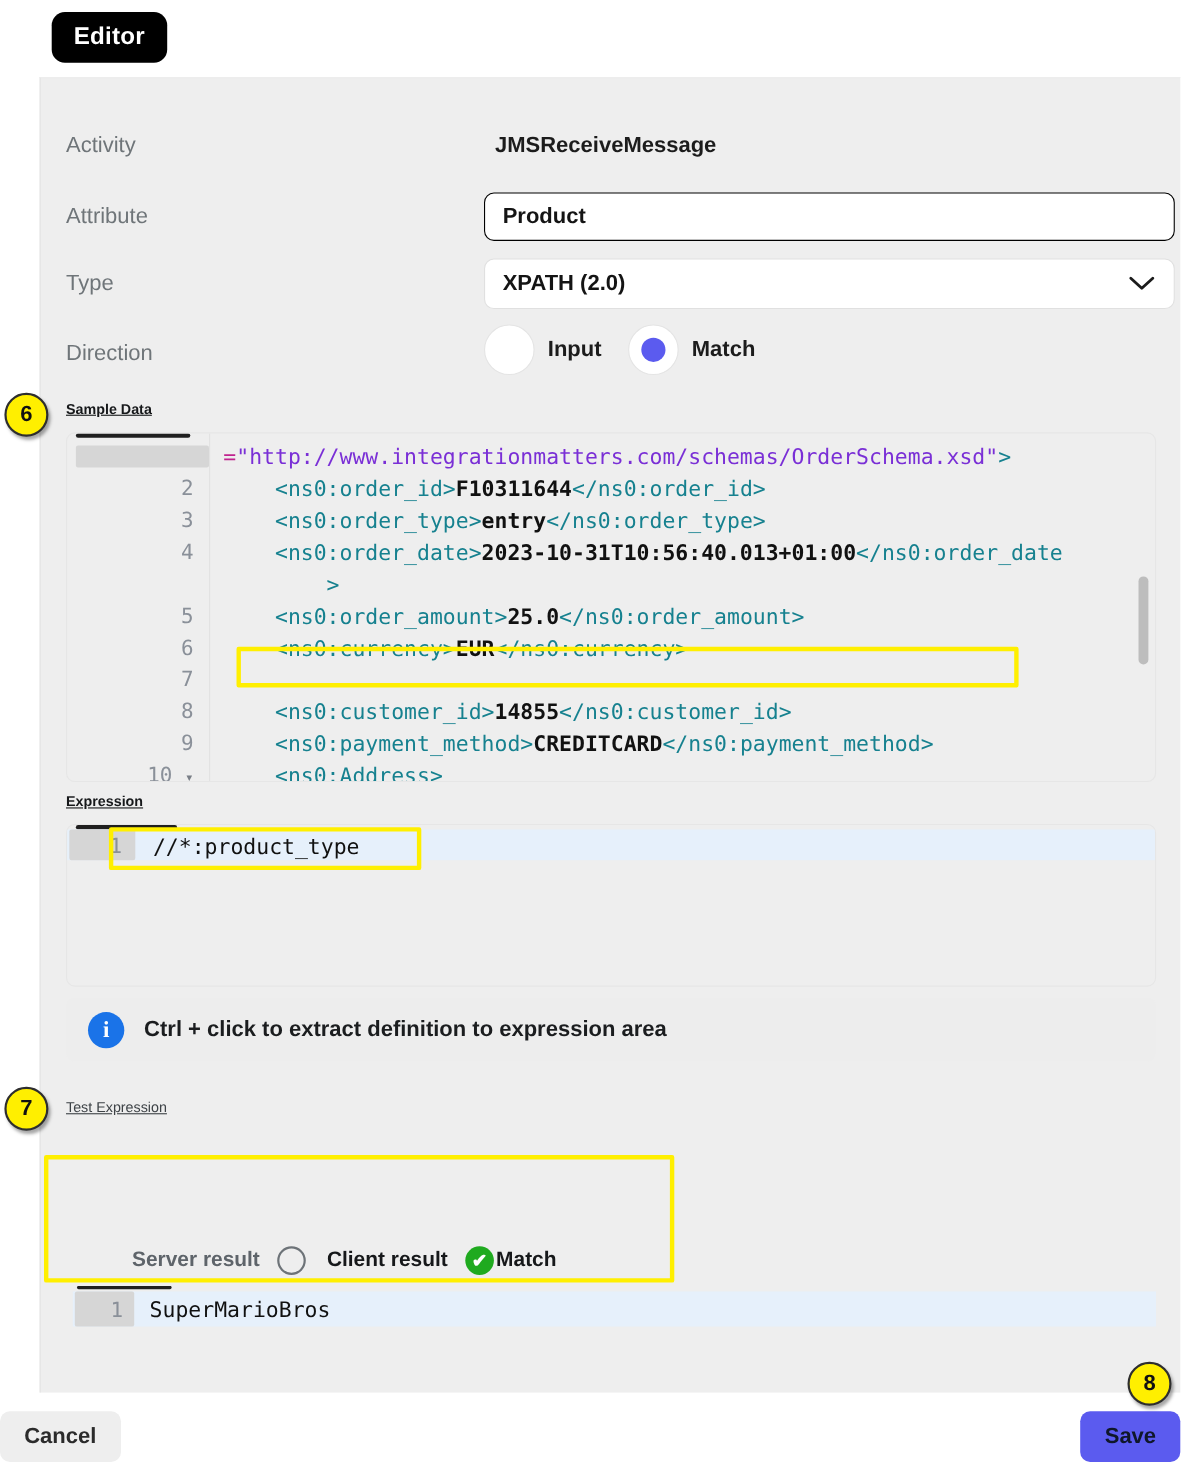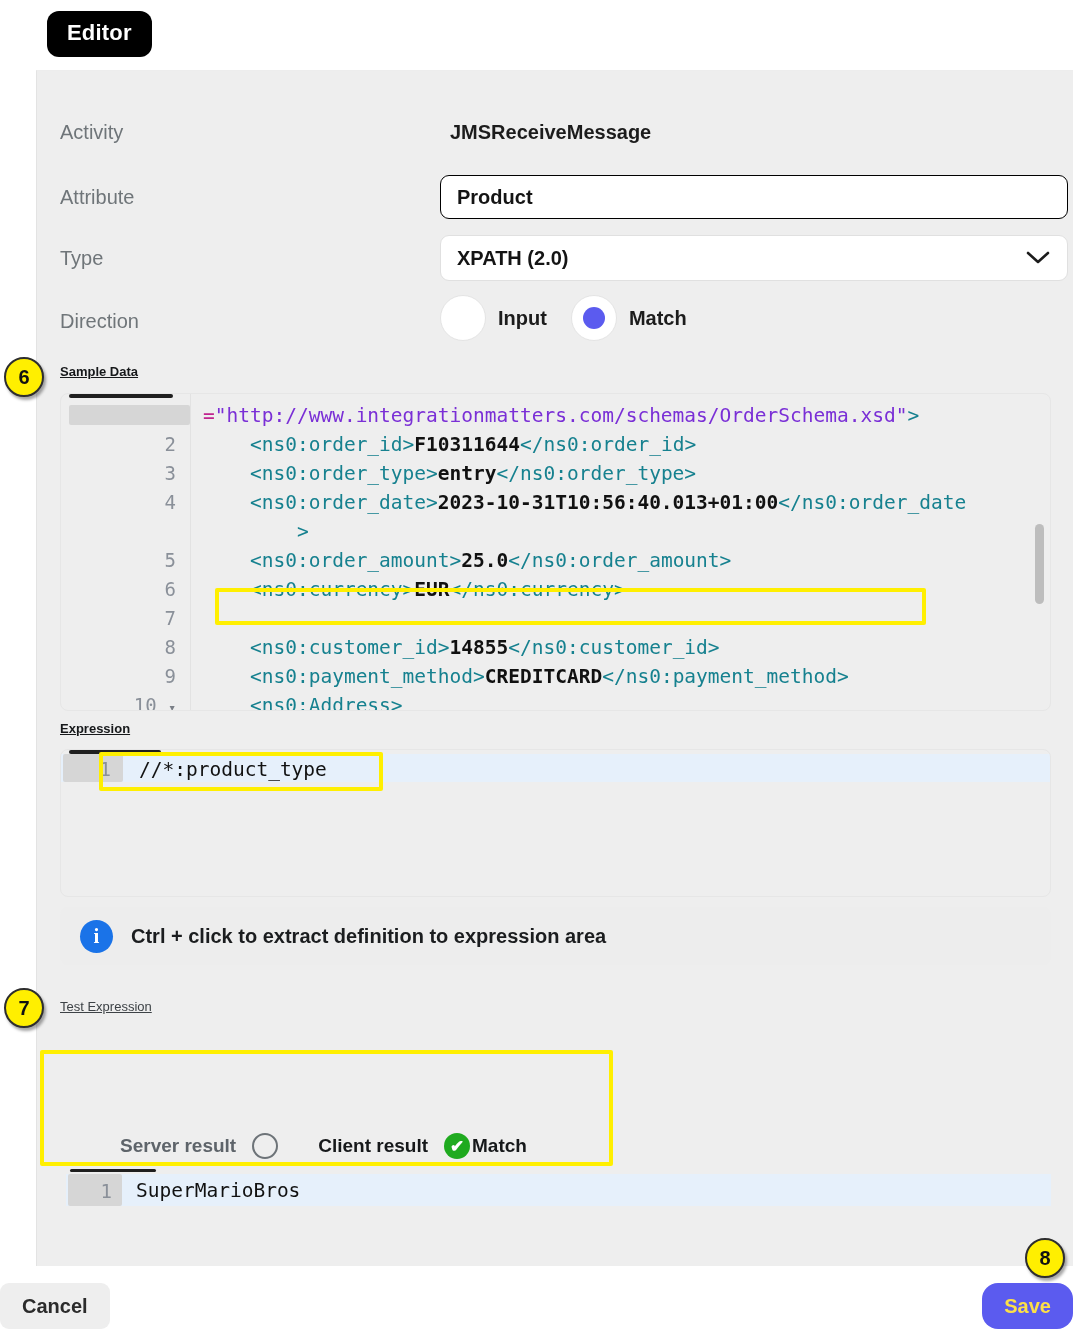--- a/index.html
+++ b/index.html
@@ -197,21 +197,21 @@
     position: absolute; left: 23px; top: 1040px;
     width: 991px; height: 150px;
   }
   .reshdr { position: absolute; left: 60px; top: 22px; display: flex; align-items: center; }
   .reshdr .rl { font-size: 19px; font-weight: 600; color: #5e646a; }
   .ocircle {
     width: 26px; height: 26px; border-radius: 50%;
     border: 2px solid #6d7378; background: transparent;
     margin-left: 16px;
   }
-  .reshdr .rl2 { font-size: 19px; font-weight: 700; color: #16181a; margin-left: 40px; }
+  .reshdr .rl2 { font-size: 19px; font-weight: 700; color: #16181a; margin-left: 19px; }
   .okicon {
     width: 26px; height: 26px; border-radius: 50%;
     background: #1faa1f; margin-left: 16px;
     display: flex; align-items: center; justify-content: center;
     color: #fff; font-size: 17px; font-weight: 700;
   }
   .matchlbl { font-size: 19px; font-weight: 700; color: #16181a; margin-left: 2px; }
 
   
   .footer {
@@ -221,21 +221,21 @@
     padding-right: 18px; gap: 14px;
   }
   .btn {
     border: none; border-radius: 9px;
     font-size: 20px; font-weight: 600;
     font-family: "Liberation Sans", sans-serif;
     cursor: pointer;
     padding: 0 22px; height: 46px;
   }
   .btn-cancel { background: #eeeeee; color: #2b2b2b; }
-  .btn-save { background: #5b5bef; color: #fde047; border-radius: 16px; }
+  .btn-save { background: #5b5bef; color: #0f172a; }
 </style>
 </head>
 <body>
 
 <div id="root">
 
   <div class="editor-chip">Editor</div>
 
   <div class="modal">
 

